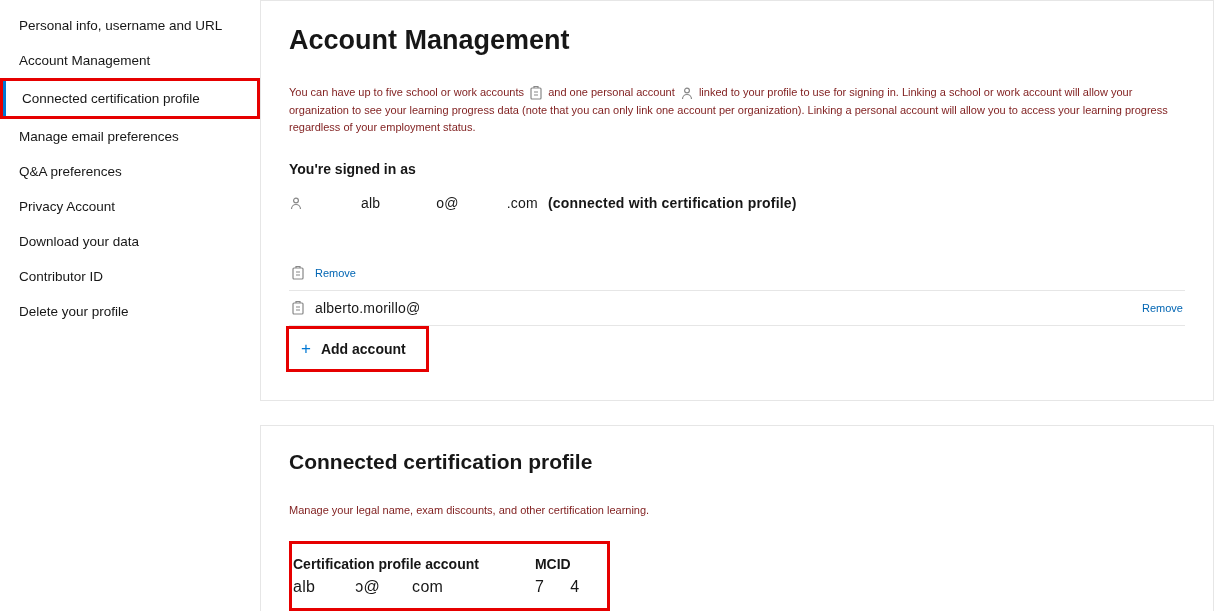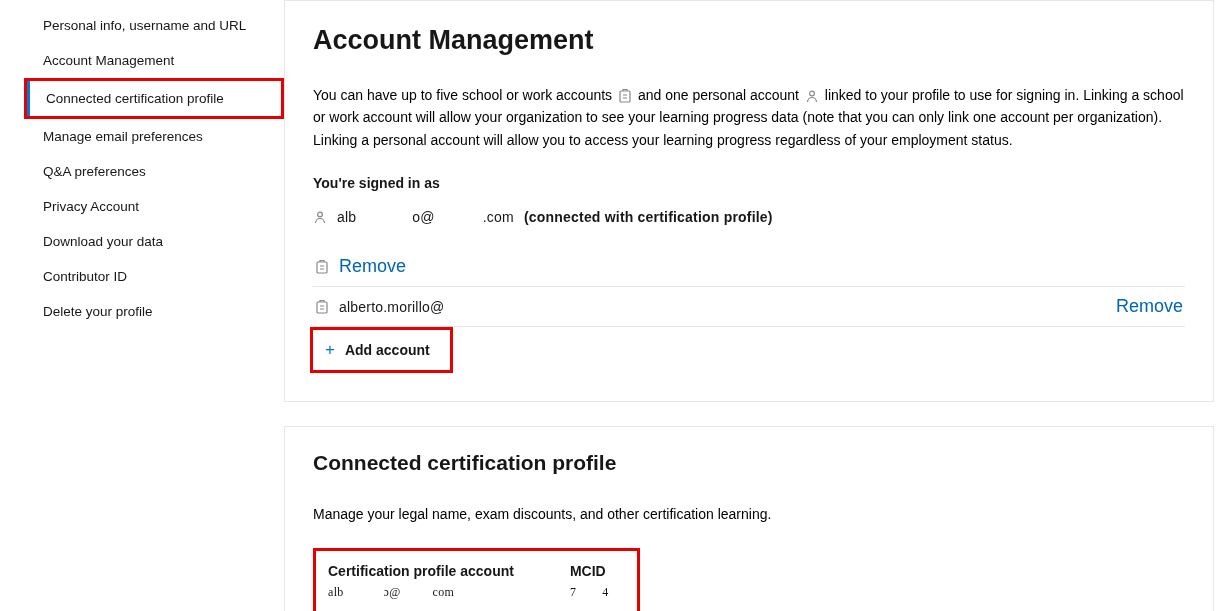--- a/index.html
+++ b/index.html
@@ -9,21 +9,20 @@
       color: #171717;
       background: #fff;
       width: 1230px;
       height: 611px;
       display: flex;
     }
     .sidebar {
       width: 260px;
       padding: 8px 0;
       flex-shrink: 0;
-      margin-left: 24px;
     }
     .sidebar-item {
       padding: 10px 16px;
       font-size: 13.5px;
       color: #171717;
       cursor: pointer;
       border-left: 3px solid transparent;
     }
     .sidebar-item.active {
       border-left: 3px solid #0078d4;
@@ -43,22 +42,22 @@
       margin-bottom: 24px;
       background: #fff;
     }
     .section h1 {
       font-size: 27px;
       font-weight: 600;
       margin-bottom: 18px;
       color: #171717;
     }
     .desc {
-      font-size: 14px;
-      color: #000000;
+      font-size: 11px;
+      color: #7f1d1d;
       line-height: 1.6;
       margin-bottom: 24px;
       margin-top: 28px;
     }
     .desc svg { vertical-align: middle; margin: 0 2px; }
     .label {
       font-weight: 600;
       font-size: 14px;
       margin-bottom: 10px;
     }
@@ -79,21 +78,21 @@
       margin-left: 6px;
       font-size: 14px;
     }
     .linked-list .row {
       border-bottom: 1px solid #e6e6e6;
       padding: 9px 2px;
     }
     .remove-link {
       color: #0065b3;
       cursor: pointer;
-      font-size: 18px;
+      font-size: 11px;
     }
     .add-account-wrap {
       margin-top: 0px;
     }
     .add-account {
       display: inline-flex;
       align-items: center;
       padding: 10px 20px 10px 12px;
       font-weight: 600;
       font-size: 14px;
@@ -114,36 +113,35 @@
     .cert-section {
       padding: 24px 28px 12px 28px;
       border: 1px solid #e6e6e6;
     }
     .cert-section p.desc {
       margin-bottom: 22px;
     }
     .cert-box {
       border: 3px solid #e60000;
       display: inline-block;
-      padding: 12px 28px 12px 12px;
+      padding: 12px 28px 12px 1px;
       min-width: 320px;
     }
     .cert-cols {
       display: flex;
       gap: 56px;
     }
     .cert-col .hdr {
       font-weight: 600;
       font-size: 14px;
       margin-bottom: 6px;
     }
     .cert-col .val {
-      font-size: 12px;
+      font-size: 16px;
       letter-spacing: 0.3px;
-      font-family: Liberation Serif, serif;
     }
     .sp { display: inline-block; }
     .icon-person { width: 14px; height: 14px; }
     .icon-badge { width: 14px; height: 16px; }
   </style>
 </head>
 <body>
 
 <div class="sidebar">
   <div class="sidebar-item">Personal info, username and URL</div>
@@ -171,21 +169,21 @@
         </svg>
       <span>and one personal account</span>
       <svg class="icon-person" viewBox="0 0 14 14" fill="none" stroke="#888" stroke-width="1.2">
           <circle cx="7" cy="4.5" r="2.4"></circle>
           <path d="M2.5 13c0-2.5 2-4.5 4.5-4.5s4.5 2 4.5 4.5"></path>
         </svg>
       <span>linked to your profile to use for signing in. Linking a school or work account will allow your organization to see your learning progress data (note that you can only link one account per organization). Linking a personal account will allow you to access your learning progress regardless of your employment status.</span>
     </p>
 
     <div class="label">You're signed in as</div>
-    <div class="row" style="margin-bottom:14px;">
+    <div class="row" style="margin-bottom:37px;gap:48px;">
       <svg class="icon-person" viewBox="0 0 14 14" fill="none" stroke="#888" stroke-width="1.2">
           <circle cx="7" cy="4.5" r="2.4"></circle>
           <path d="M2.5 13c0-2.5 2-4.5 4.5-4.5s4.5 2 4.5 4.5"></path>
         </svg>
       <span class="email">
         <span>alb</span><span class="gap" style="width:56px;"></span><span>o@</span><span class="gap" style="width:48px;"></span><span>.com</span>
         <span class="note">(connected with certification profile)</span>
       </span>
     </div>
 

